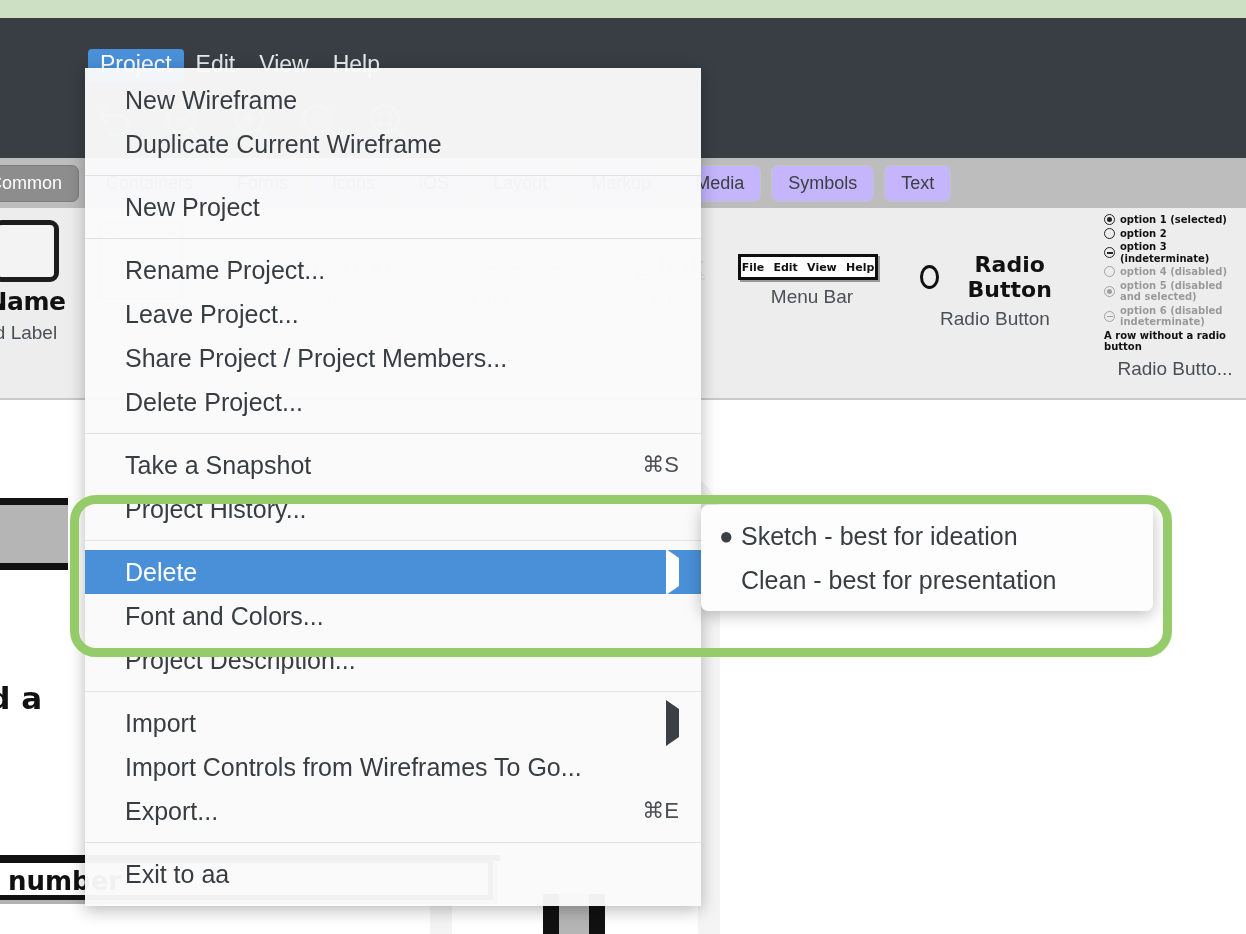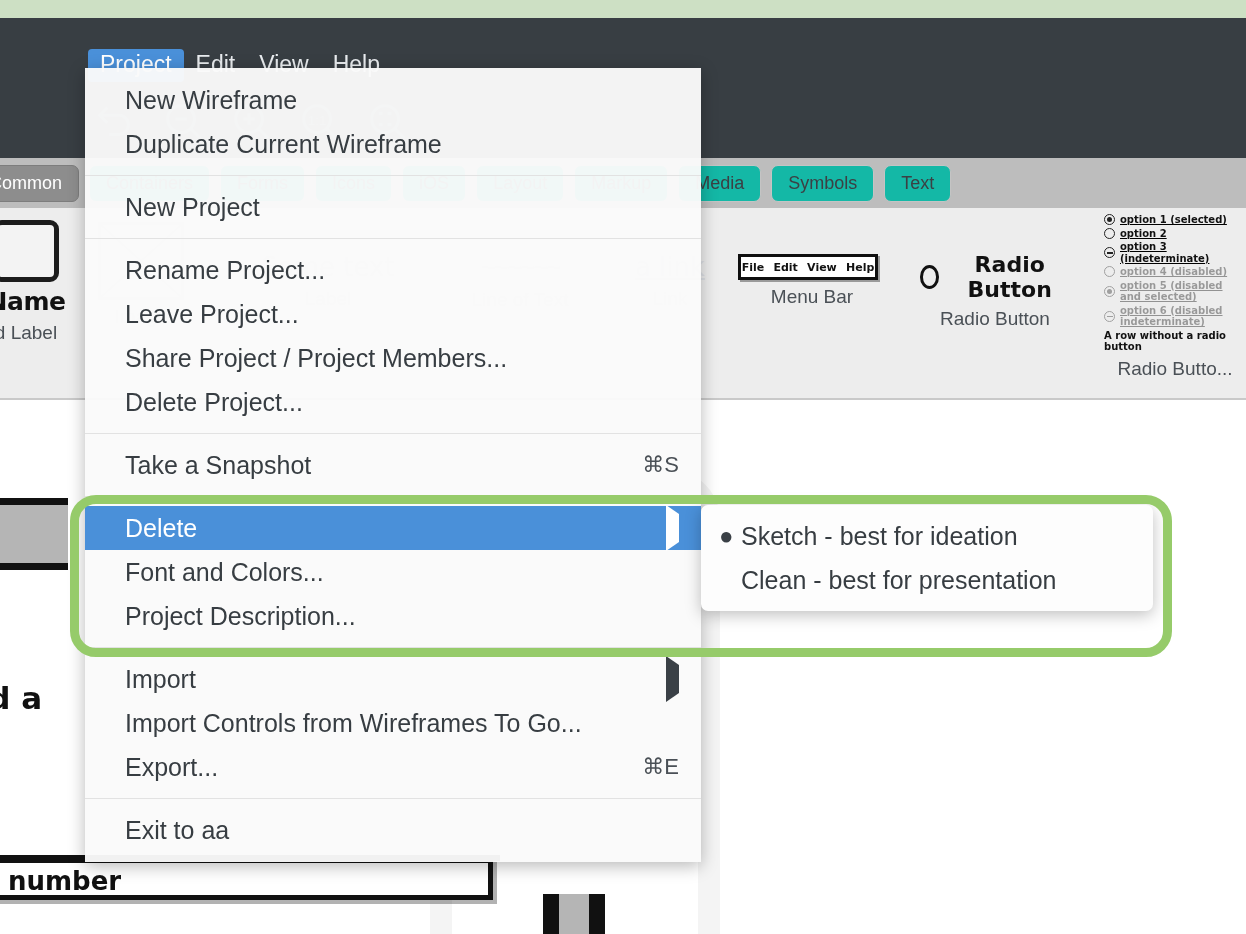--- a/index.html
+++ b/index.html
@@ -38,21 +38,21 @@
   }
   .tool-icon { width: 46px; height: 46px; color: #8d949a; }
   .tool-icon svg { width: 46px; height: 46px; display: block; }
 
   
   .palette-tabs {
     position: absolute; left: 0; top: 158px; width: 1246px; height: 50px;
     background: #bdbdbd; display: flex; align-items: center; padding-left: 0px;
   }
   .ptab {
-    font-size: 18px; color: #3b4044; background: #14b8a6;
+    font-size: 18px; color: #3b4044; background: #c4b5fd;
     border: 1px solid #c4c4c4; border-radius: 7px;
     padding: 7px 16px; margin-right: 10px; white-space: nowrap;
   }
   .ptab.selected { background: #8d8d8d; color: #ffffff; border-color: #7d7d7d; border-radius: 0; }
   .ptab:first-child { margin-left: -28px; border-radius: 0 7px 7px 0; }
 
   
   .palette-shelf {
     position: absolute; left: 0; top: 208px; width: 1246px; height: 192px;
     background: #ededed; border-bottom: 2px solid #c9c9c9;
@@ -100,21 +100,21 @@
   .mb-item { font-size: 11px; font-weight: bold; color: #111; font-family: "DejaVu Sans", sans-serif; }
 
   
   .w-radio { left: 920px; top: 44px; width: 150px; }
   .rb-row { display: flex; align-items: center; justify-content: center; gap: 10px; }
   .rb-circle { width: 24px; height: 24px; border: 3px solid #111; border-radius: 50%; }
   .rb-text { font-size: 22px; font-weight: bold; color: #111; font-family: "DejaVu Sans", sans-serif; }
 
   
   .w-radiogroup { left: 1104px; top: 6px; width: 142px; text-align: left; }
-  .rg-row { display: flex; align-items: center; gap: 5px; margin-bottom: 2px; text-decoration: underline; }
+  .rg-row { display: flex; align-items: center; gap: 5px; margin-bottom: 2px; }
   .rg-mark {
     width: 11px; height: 11px; border: 1.4px solid #222; border-radius: 50%;
     flex: 0 0 11px; position: relative;
   }
   .rg-mark.sel:after {
     content: ""; position: absolute; left: 2px; top: 2px; width: 5px; height: 5px;
     background: #222; border-radius: 50%;
   }
   .rg-mark.ind:after {
     content: ""; position: absolute; left: 1.5px; top: 4px; width: 6px; height: 1.5px; background: #222;
@@ -388,20 +388,23 @@
         <span>Share Project / Project Members...</span>
       </div>
       <div class="mi">
         <span>Delete Project...</span>
       </div>
       <div class="sep"></div>
       <div class="mi">
         <span>Take a Snapshot</span>
         <span class="sc">⌘S</span>
       </div>
+      <div class="mi">
+        <span>Project History...</span>
+      </div>
       <div class="sep"></div>
       <div class="mi hl">
         <span>Delete</span>
         <span class="caret"><span class="caret-tri"></span></span>
       </div>
       <div class="mi">
         <span>Font and Colors...</span>
       </div>
       <div class="mi">
         <span>Project Description...</span>

